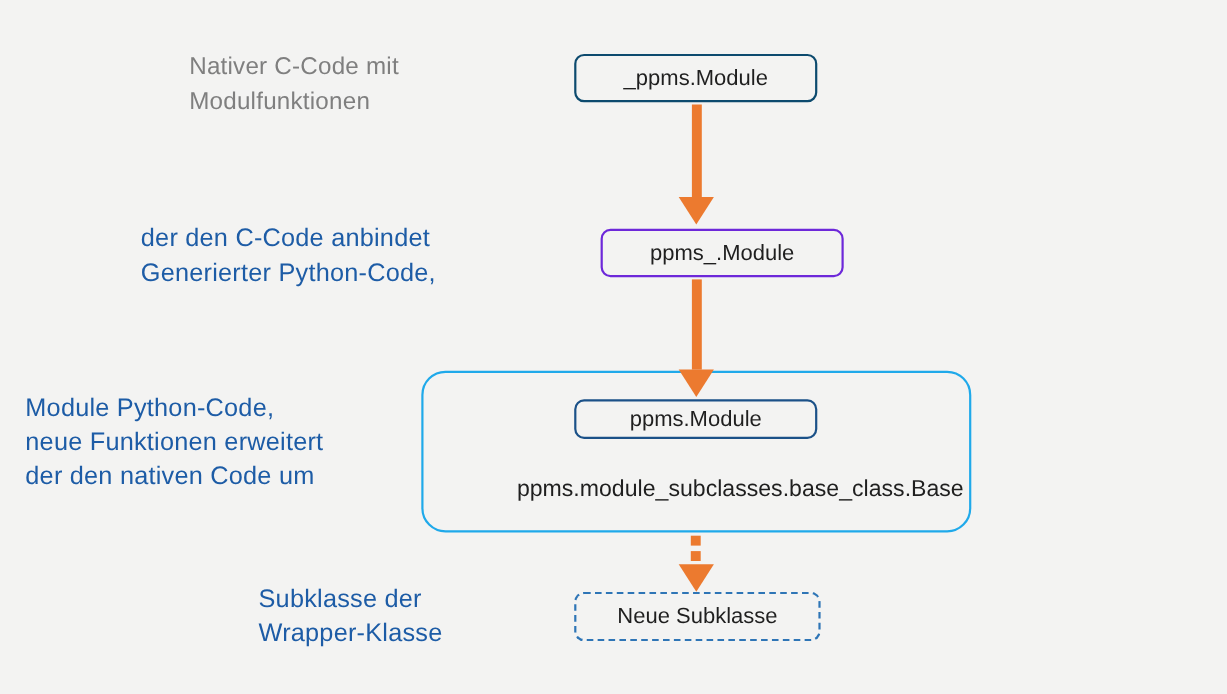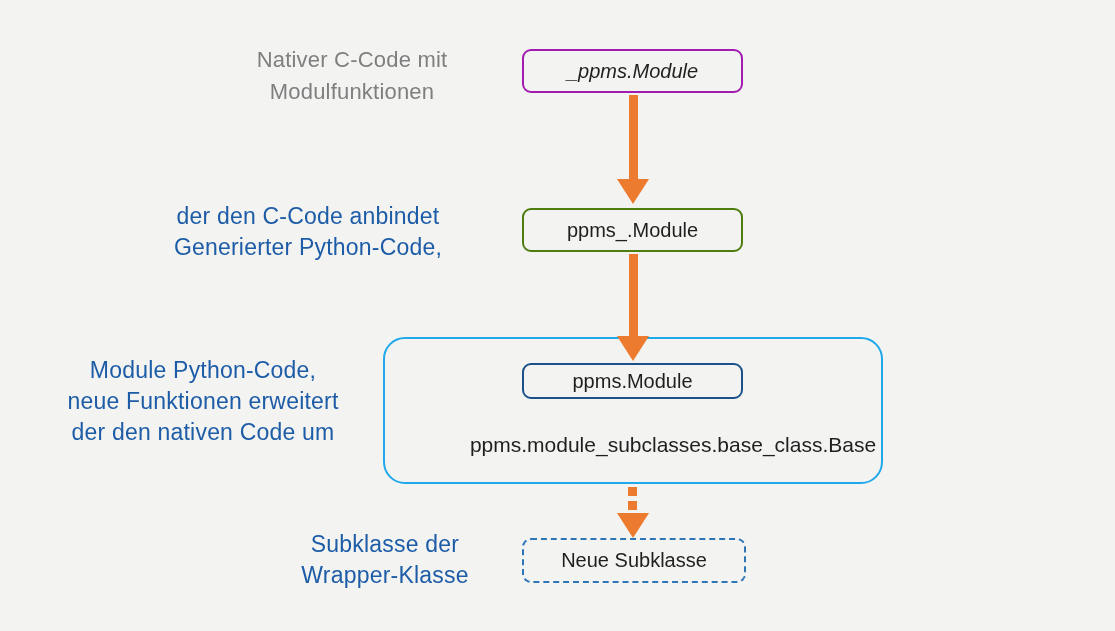--- a/index.html
+++ b/index.html
@@ -10,43 +10,43 @@
   .canvas {
     position: relative;
     width: 1115px;
     height: 631px;
     background: #f3f3f2;
     overflow: hidden;
   }
   
   .note {
     position: absolute;
-    text-align: center;
+    text-align: left;
     font-size: 23px;
     line-height: 31px;
     color: #1d5ca6;
     letter-spacing: 0.2px;
   }
   .note.gray { color: #7f7f7f; font-size: 22px; line-height: 32px; }
   .note.cyan { color: #1fa9ea; font-size: 24px; line-height: 32px; }
   .note div { white-space: nowrap; }
   
   .node {
     position: absolute;
     box-sizing: border-box;
     display: flex;
     align-items: center;
     justify-content: center;
     border-radius: 9px;
     font-size: 20px;
     color: #1f1f1f;
     background: transparent;
   }
-  .node.gray-border   { border: 2px solid #a21caf; font-style: italic; }
-  .node.blue-border   { border: 2px solid #4d7c0f; }
+  .node.gray-border   { border: 2px solid #0c4a6e; }
+  .node.blue-border   { border: 2px solid #6d28d9; margin-left: 24px; }
   .node.navy-border   { border: 2px solid #1b5188; }
   .node.dashed-border { border: 2px dashed #2e75b6; }
   .wrapper-box {
     position: absolute;
     box-sizing: border-box;
     left: 383px; top: 337px;
     width: 500px; height: 147px;
     border: 2px solid #1fa9ea;
     border-radius: 22px;
     background: transparent;

